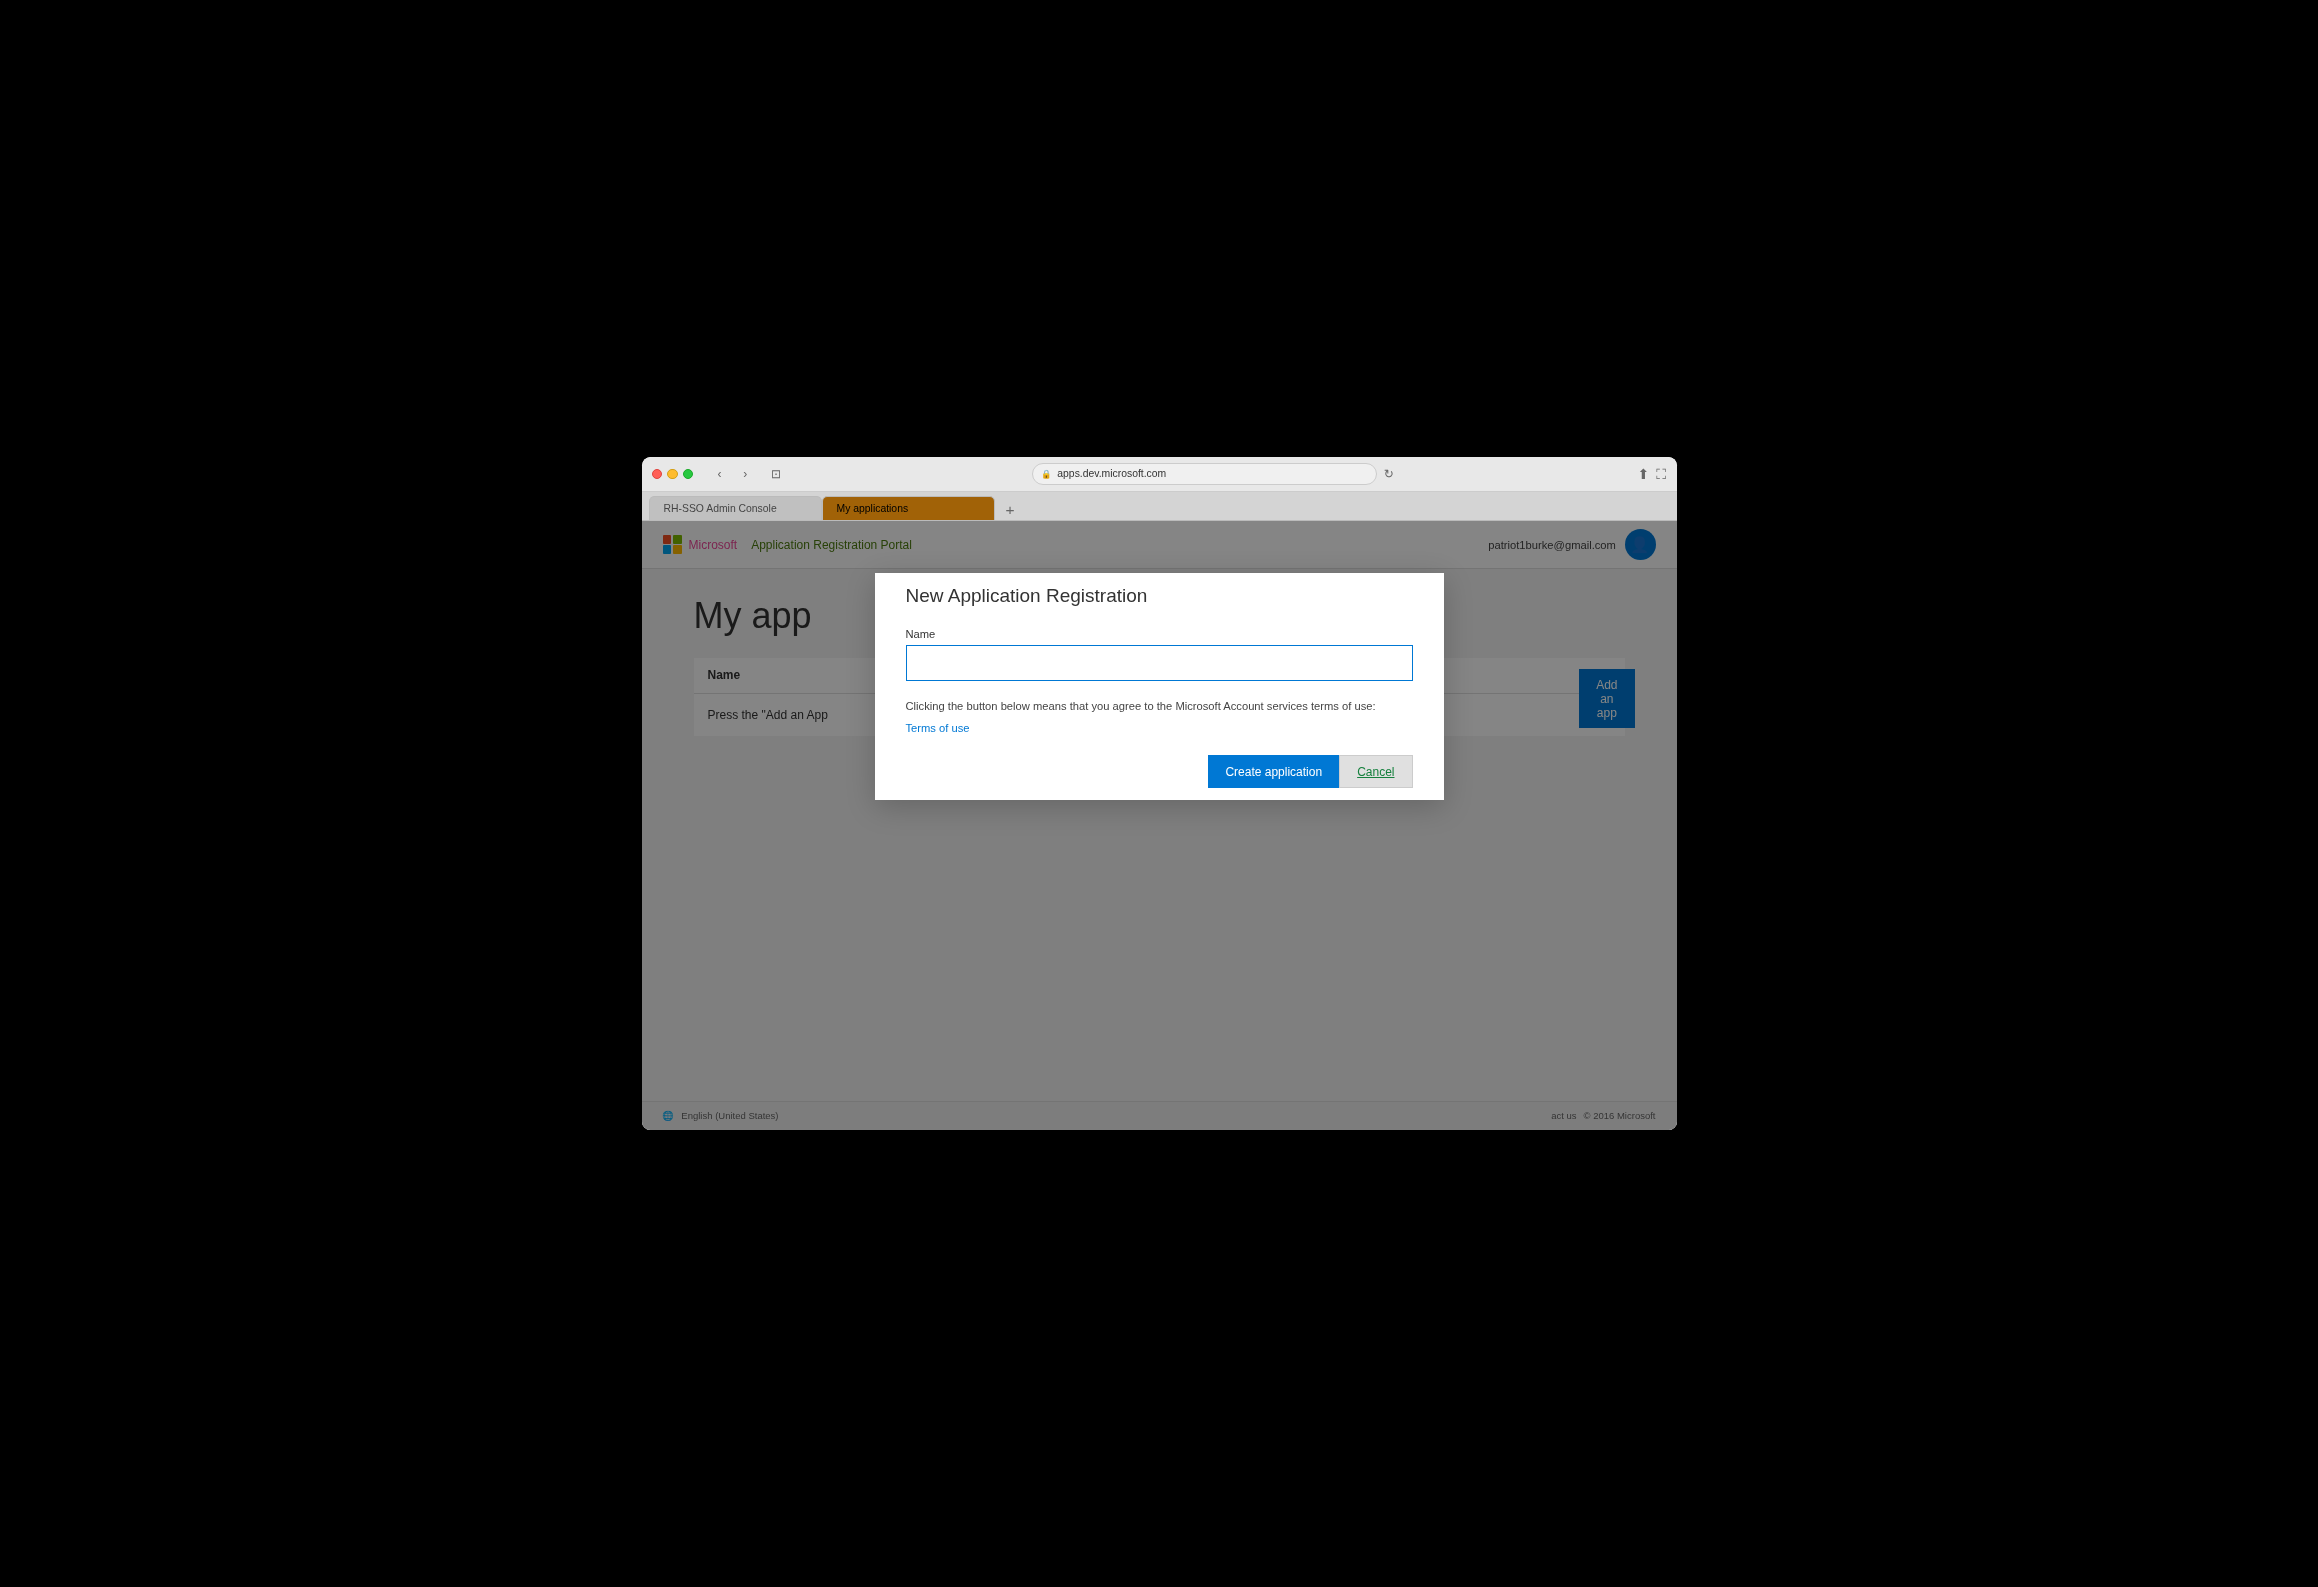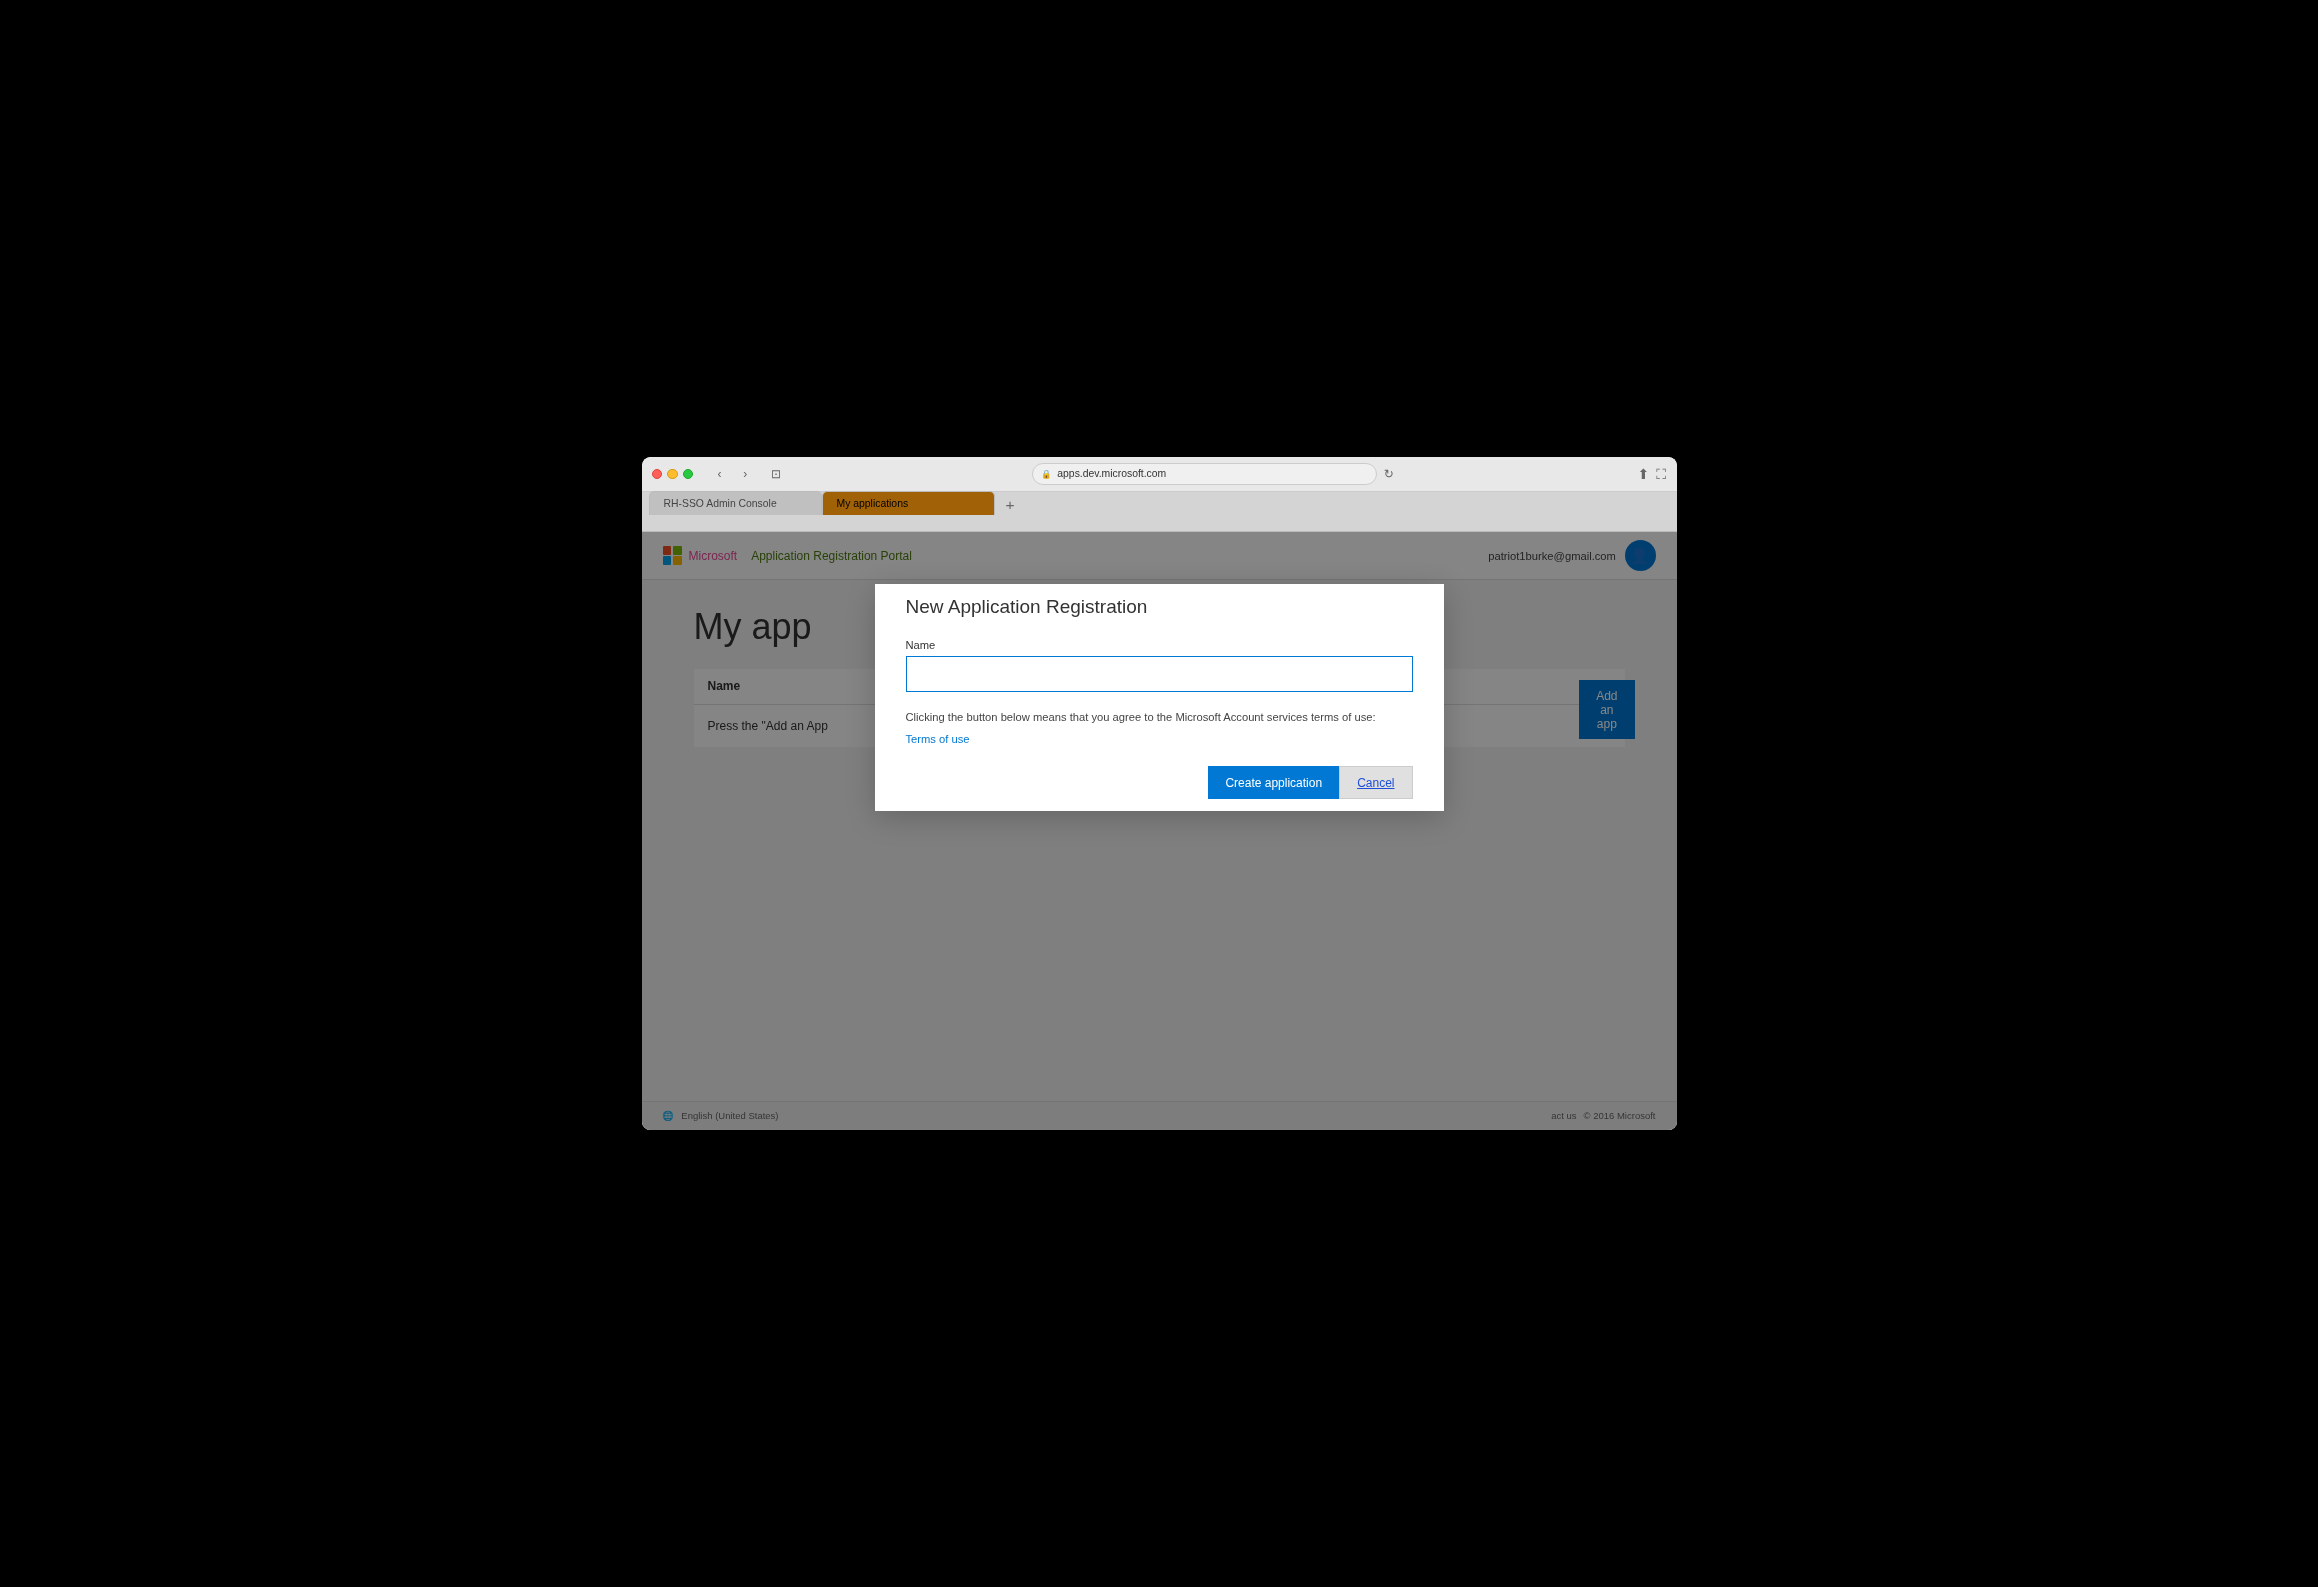--- a/index.html
+++ b/index.html
@@ -127,24 +127,24 @@
       background: none;
       border: none;
       cursor: pointer;
       color: #666;
       font-size: 14px;
     }
 
     
     .tabs-bar {
       background: #d4d4d4;
-      height: 40px;
+      height: 29px;
       display: flex;
       align-items: flex-end;
-      padding: 16px 7px;
+      padding: 0 7px;
       gap: 0;
       flex-shrink: 0;
       border-bottom: 0.9px solid #bbb;
     }
 
     .tab {
       height: 24px;
       padding: 0 14px;
       background: #c0c0c0;
       border-radius: 5.2px 5.2px 0 0;
@@ -376,21 +376,21 @@
       background: #0078d4;
       color: white;
       border: none;
       padding: 8.6px 17px;
       font-size: 12px;
       cursor: pointer;
     }
 
     .btn-cancel {
       background: #e0e0e0;
-      color: #1d4ed8;
+      color: #15803d;
       border: 0.9px solid #ccc;
       padding: 8.6px 17px;
       font-size: 12px;
       cursor: pointer;
       text-decoration: underline;
     }
   </style>
 </head>
 <body>
 

